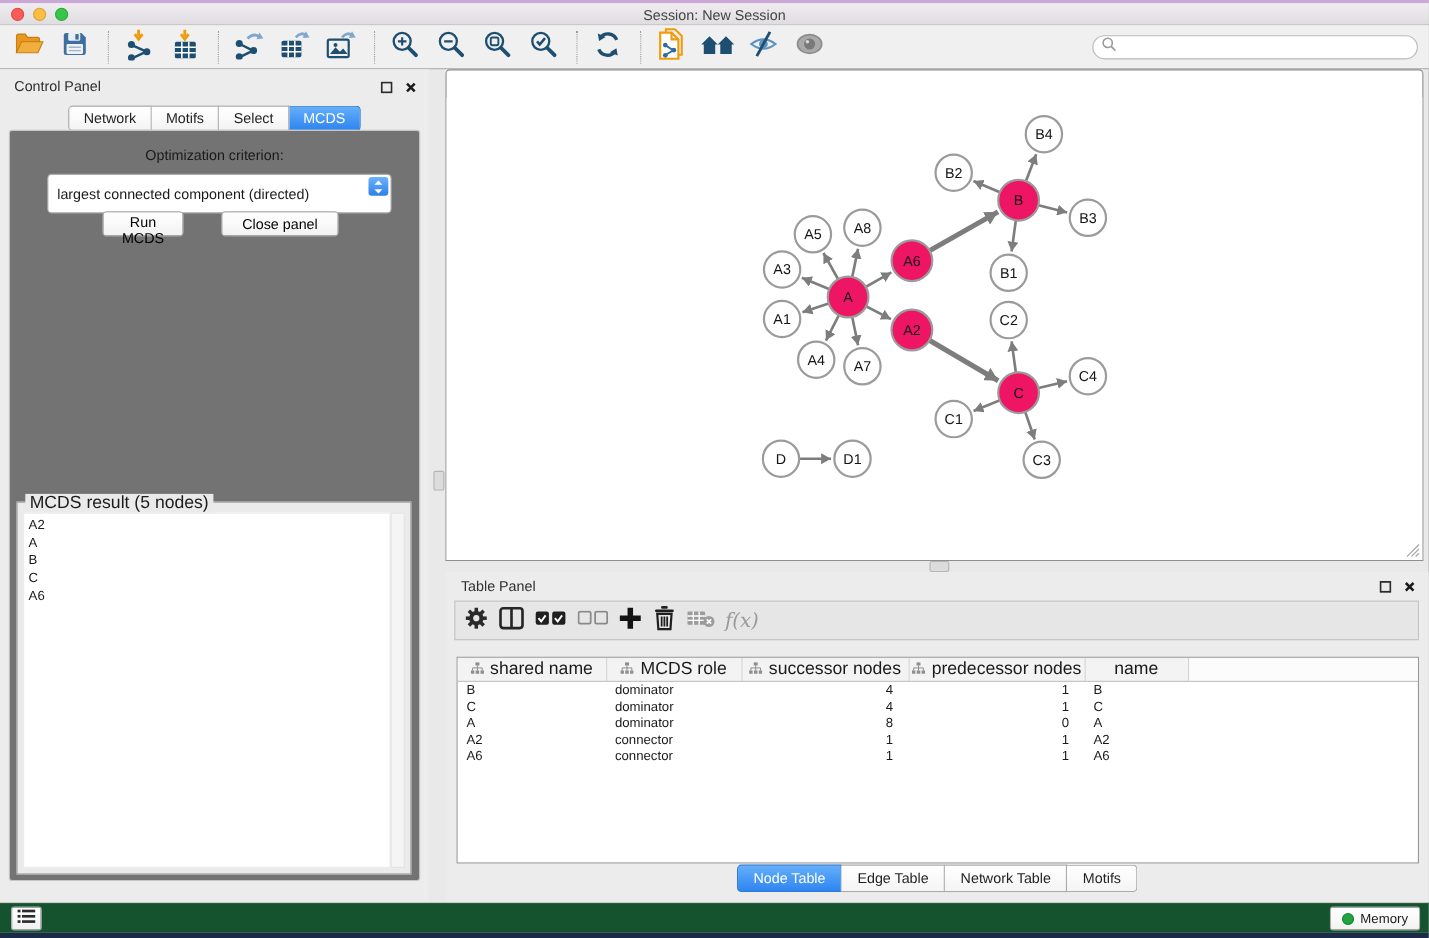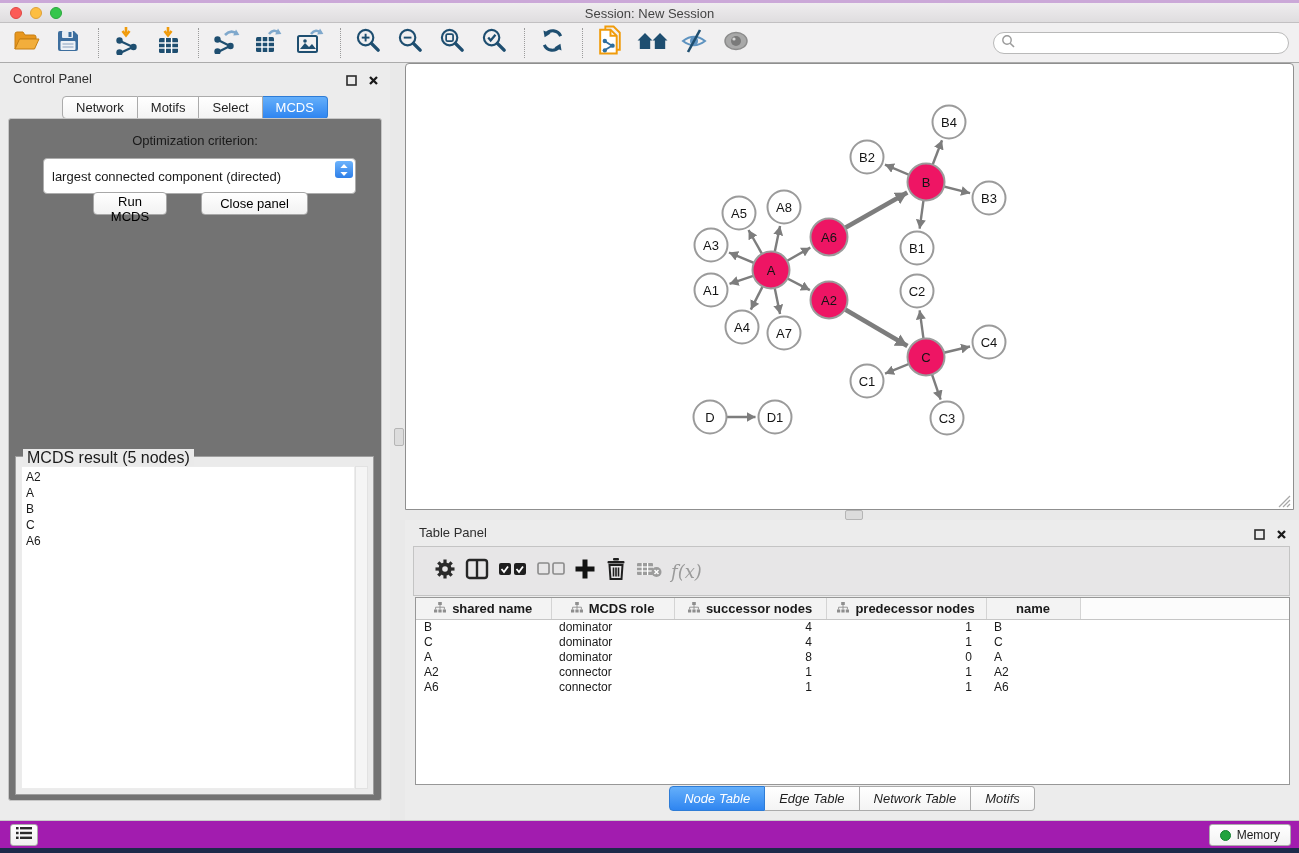--- a/index.html
+++ b/index.html
@@ -66,37 +66,37 @@
               border:1px solid #8F8F8F;box-sizing:border-box;border-radius:4px 4px 0 0;}
   .net-titlebar{position:absolute;left:0;top:0;right:0;height:24px;border-radius:3px 3px 0 0;
                 background:linear-gradient(#F0F0F0,#DBDBDB);border-bottom:1px solid #A8A8A8;}
   .net-titlebar .lights{top:6px;left:12px;}
   .net-title{position:absolute;left:0;right:0;top:5px;text-align:center;font-size:13px;color:#333;}
   .net-canvas{position:absolute;left:0;top:25px;right:0;bottom:0;background:#fff;overflow:hidden;}
   .resize-grip{position:absolute;right:2px;bottom:2px;width:13px;height:13px;}
 
   
   .table-panel{position:absolute;left:405px;top:520px;width:894px;height:300px;background:#ECECEC;}
-  .tp-toolbar{position:absolute;left:8px;top:26px;right:9px;height:50px;background:#E7E6E7;
-              border:1px solid #C4C4C4;display:flex;align-items:center;padding-left:20px;gap:9px;box-sizing:border-box;}
+  .tp-toolbar{position:absolute;left:8px;top:26px;right:9px;height:36px;background:#E7E6E7;
+              border:1px solid #C4C4C4;display:flex;align-items:center;padding-left:8px;gap:9px;box-sizing:border-box;}
   .fx-label{font-family:"DejaVu Serif",serif;font-style:italic;color:#9A9A9A;font-size:18px;}
   .tp-table-wrap{position:absolute;left:10px;top:77px;right:9px;height:188px;background:#fff;
                  border:1px solid #979797;overflow:hidden;box-sizing:border-box;}
   table.datatable{border-collapse:collapse;table-layout:fixed;width:100%;font-size:12px;}
   table.datatable th{height:21px;background:#F3F3F3;border-right:1px solid #D4D4D4;
-      border-bottom:1px solid #C6C6C6;font-weight:bold;font-size:13px;color:#1A1A1A;padding:0;}
+      border-bottom:1px solid #C6C6C6;font-weight:normal;font-size:16px;color:#1A1A1A;padding:0;}
   table.datatable th.filler{background:#FCFCFC;border-right:none;}
   table.datatable th .hwrap{display:flex;align-items:center;justify-content:center;gap:6px;}
   table.datatable td{height:15px;padding:0 8px;line-height:15px;white-space:nowrap;overflow:hidden;}
   table.datatable td.num{text-align:right;padding-right:14px;}
-  .tp-tabs{position:absolute;left:0;right:0;top:266px;display:flex;justify-content:center;font-style:italic;}
+  .tp-tabs{position:absolute;left:0;right:0;top:266px;display:flex;justify-content:center;}
   .tp-tabs .seg-tab{padding:4px 14px;}
 
   
-  .status-bar{position:absolute;left:0;top:820px;width:100%;height:28px;background:#a21caf;
+  .status-bar{position:absolute;left:0;top:820px;width:100%;height:28px;background:#14532d;
               border-top:1px solid #C8C8C8;box-sizing:border-box;}
   .list-btn{position:absolute;left:10px;top:3px;width:28px;height:22px;
             background:linear-gradient(#FFFFFF,#F0F0F0);border:1px solid #ACACAC;border-radius:3px;
             display:flex;align-items:center;justify-content:center;box-sizing:border-box;}
   .memory-btn{position:absolute;right:8px;top:3px;height:22px;background:linear-gradient(#FFFFFF,#F2F2F2);
               border:1px solid #ACACAC;border-radius:3px;display:flex;align-items:center;gap:6px;
               padding:0 10px;font-size:12px;box-sizing:border-box;}
   .mem-dot{width:11px;height:11px;border-radius:50%;background:#21A33E;border:1px solid #148031;box-sizing:border-box;}
   .bottom-strip{position:absolute;left:0;top:848px;width:100%;height:5px;background:#1C2A4A;}
 </style>

